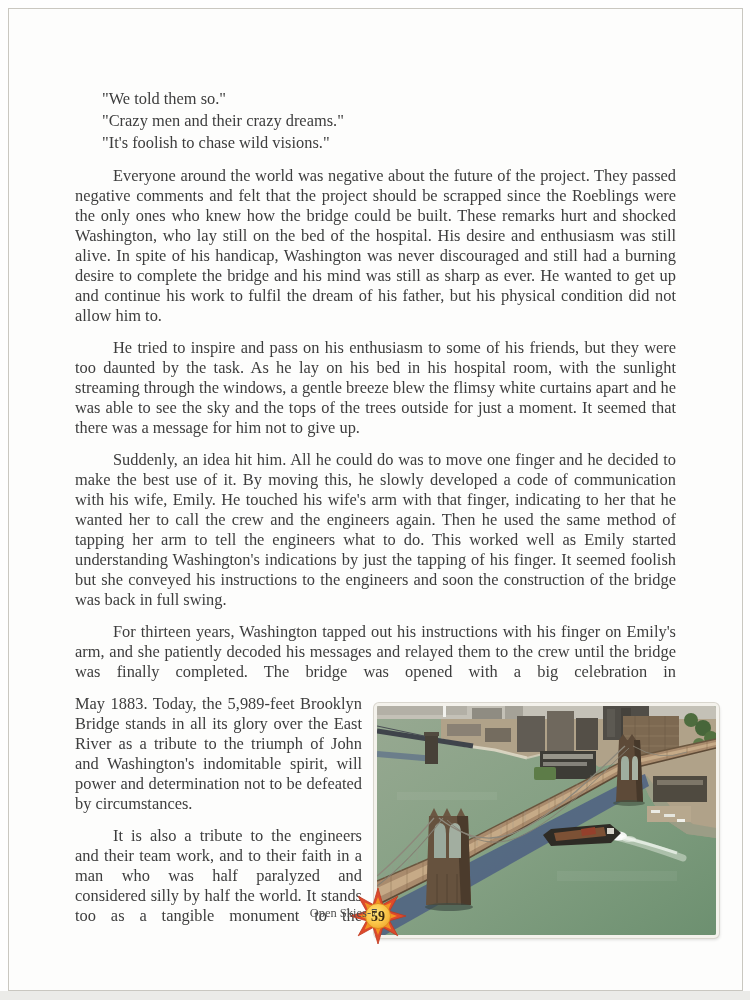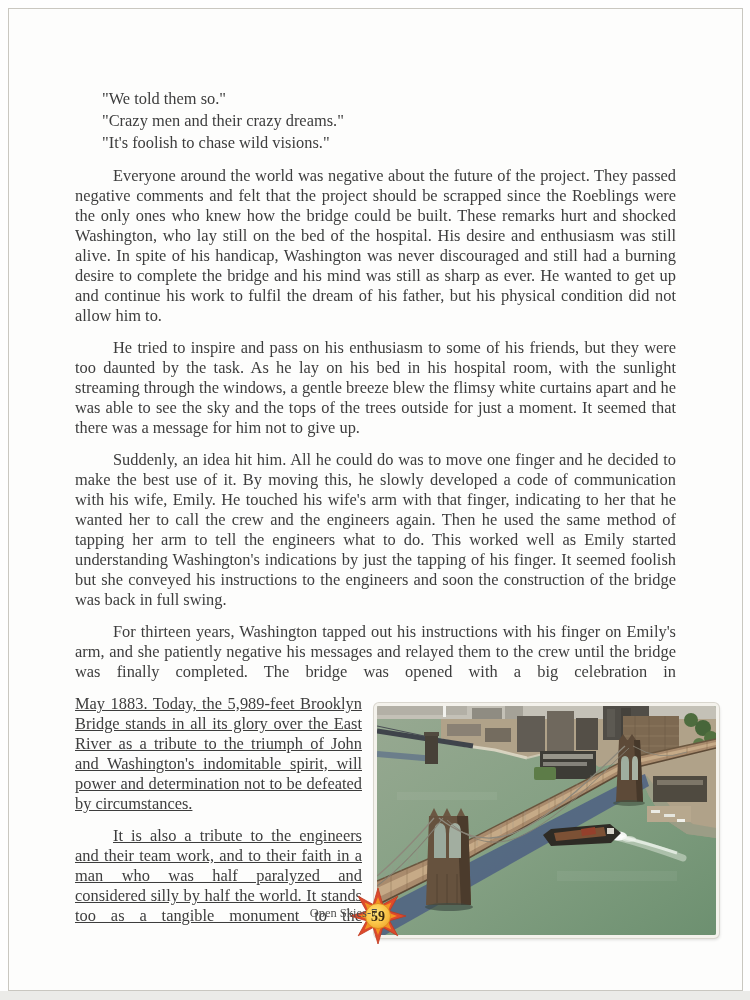--- a/index.html
+++ b/index.html
@@ -38,21 +38,21 @@
   }
   .para {
     margin: 12px;
     text-indent: 38px;
   }
   .para.force-just {
     text-align-last: justify;
     -moz-text-align-last: justify;
   }
   .para.no-indent { text-indent: 0; }
-  .wrap-section { overflow: visible; text-decoration: underline; }
+  .wrap-section { overflow: visible; }
   .photo-frame {
     float: right;
     width: 339px; height: 229px;
     margin: 9px -31px 6px 12px;
     border: 3px solid #f4f2ec;
     border-radius: 5px;
     box-shadow: 0 0 0 1px #d9d6ce, 1px 2px 3px rgba(0,0,0,0.12);
     overflow: hidden;
     background: #84a083;
   }
@@ -77,21 +77,21 @@
 <div class="page-frame"></div>
 
 <div class="content">
   <div class="quote-line">"We told them so."</div>
   <div class="quote-line">"Crazy men and their crazy dreams."</div>
   <div class="quote-line">"It's foolish to chase wild visions."</div>
 
   <p class="para">Everyone around the world was negative about the future of the project. They passed negative comments and felt that the project should be scrapped since the Roeblings were the only ones who knew how the bridge could be built. These remarks hurt and shocked Washington, who lay still on the bed of the hospital. His desire and enthusiasm was still alive. In spite of his handicap, Washington was never discouraged and still had a burning desire to complete the bridge and his mind was still as sharp as ever. He wanted to get up and continue his work to fulfil the dream of his father, but his physical condition did not allow him to.</p>
   <p class="para">He tried to inspire and pass on his enthusiasm to some of his friends, but they were too daunted by the task. As he lay on his bed in his hospital room, with the sunlight streaming through the windows, a gentle breeze blew the flimsy white curtains apart and he was able to see the sky and the tops of the trees outside for just a moment. It seemed that there was a message for him not to give up.</p>
   <p class="para">Suddenly, an idea hit him. All he could do was to move one finger and he decided to make the best use of it. By moving this, he slowly developed a code of communication with his wife, Emily. He touched his wife's arm with that finger, indicating to her that he wanted her to call the crew and the engineers again. Then he used the same method of tapping her arm to tell the engineers what to do. This worked well as Emily started understanding Washington's indications by just the tapping of his finger. It seemed foolish but she conveyed his instructions to the engineers and soon the construction of the bridge was back in full swing.</p>
-  <p class="para force-just">For thirteen years, Washington tapped out his instructions with his finger on Emily's arm, and she patiently negative his messages and relayed them to the crew until the bridge was finally completed. The bridge was opened with a big celebration in</p>
+  <p class="para force-just">For thirteen years, Washington tapped out his instructions with his finger on Emily's arm, and she patiently decoded his messages and relayed them to the crew until the bridge was finally completed. The bridge was opened with a big celebration in</p>
 
   <div class="wrap-section">
     <span class="photo-frame">
       <svg viewBox="0 0 339 229" width="339" height="229" xmlns="http://www.w3.org/2000/svg">
         <defs>
           <linearGradient id="water" x1="0" y1="0" x2="1" y2="1">
             <stop offset="0" stop-color="#98a992"></stop>
             <stop offset="0.5" stop-color="#84a083"></stop>
             <stop offset="1" stop-color="#6d9070"></stop>
           </linearGradient>

